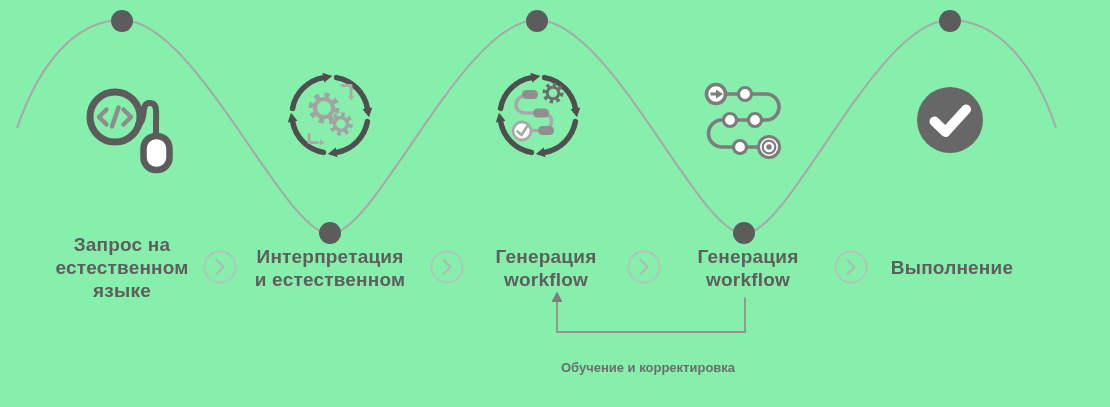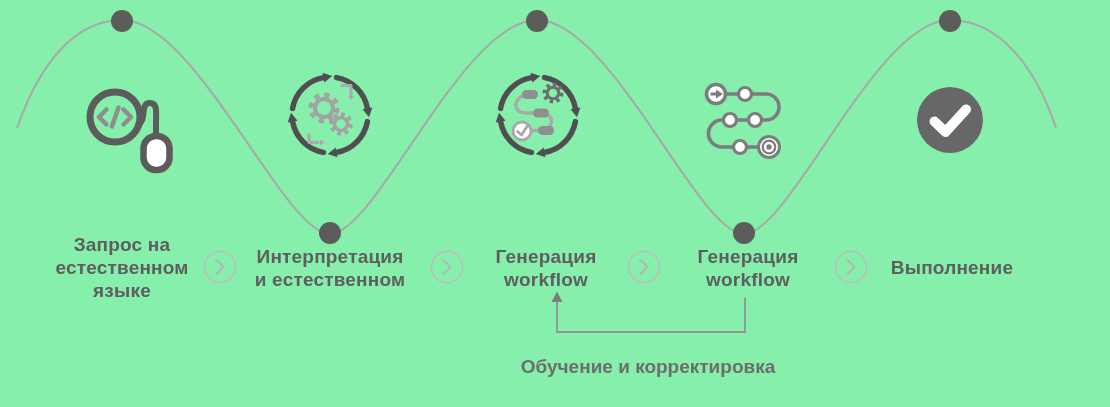--- a/index.html
+++ b/index.html
@@ -15,21 +15,21 @@
   .overlay{position:absolute; left:0; top:0; width:1110px; height:407px; z-index:1;}
   .icon{position:absolute; z-index:2;}
   .step-label{
     position:absolute; z-index:3; top:268px; transform:translate(-50%,-50%);
     text-align:center; white-space:pre-line; font-weight:bold; font-size:19px;
     line-height:1.22; color:var(--ink); letter-spacing:.2px;
   }
   .chevron{position:absolute; z-index:3; top:249px; width:36px; height:36px;}
   .loop-label{
     position:absolute; z-index:3; left:648px; top:367px; transform:translate(-50%,-50%);
-    font-weight:bold; font-size:19px; color:var(--feedback-ink); white-space:nowrap;
+    font-weight:bold; font-size:13px; color:var(--feedback-ink); white-space:nowrap;
   }
 </style>
 </head>
 <body>
 
 <div class="canvas">
 
   <svg class="overlay" viewBox="0 0 1110 407">
     <path d="M 17 128 C 40 62, 76 20, 122 20 C 196 20, 284 234, 330 234
              C 376 234, 463 20, 537 20 C 611 20, 698 234, 744 234

